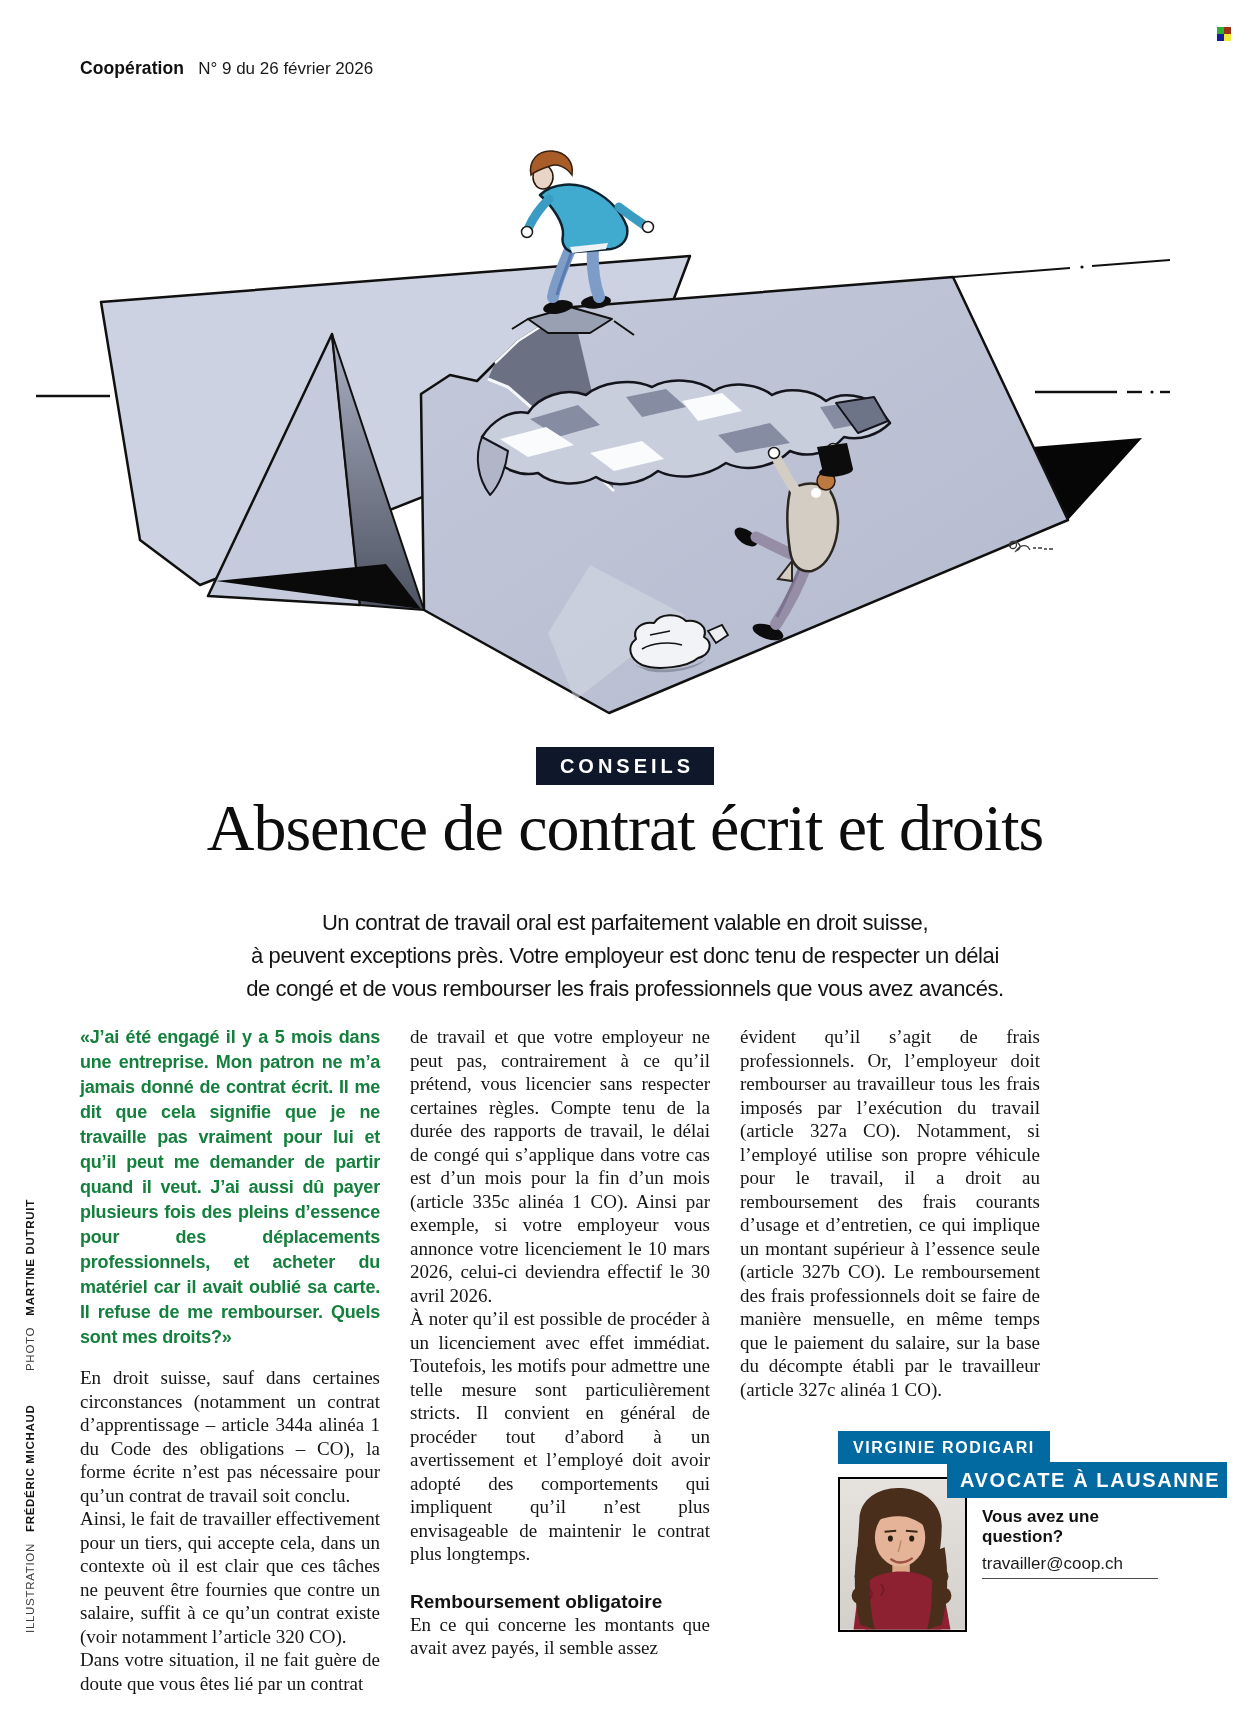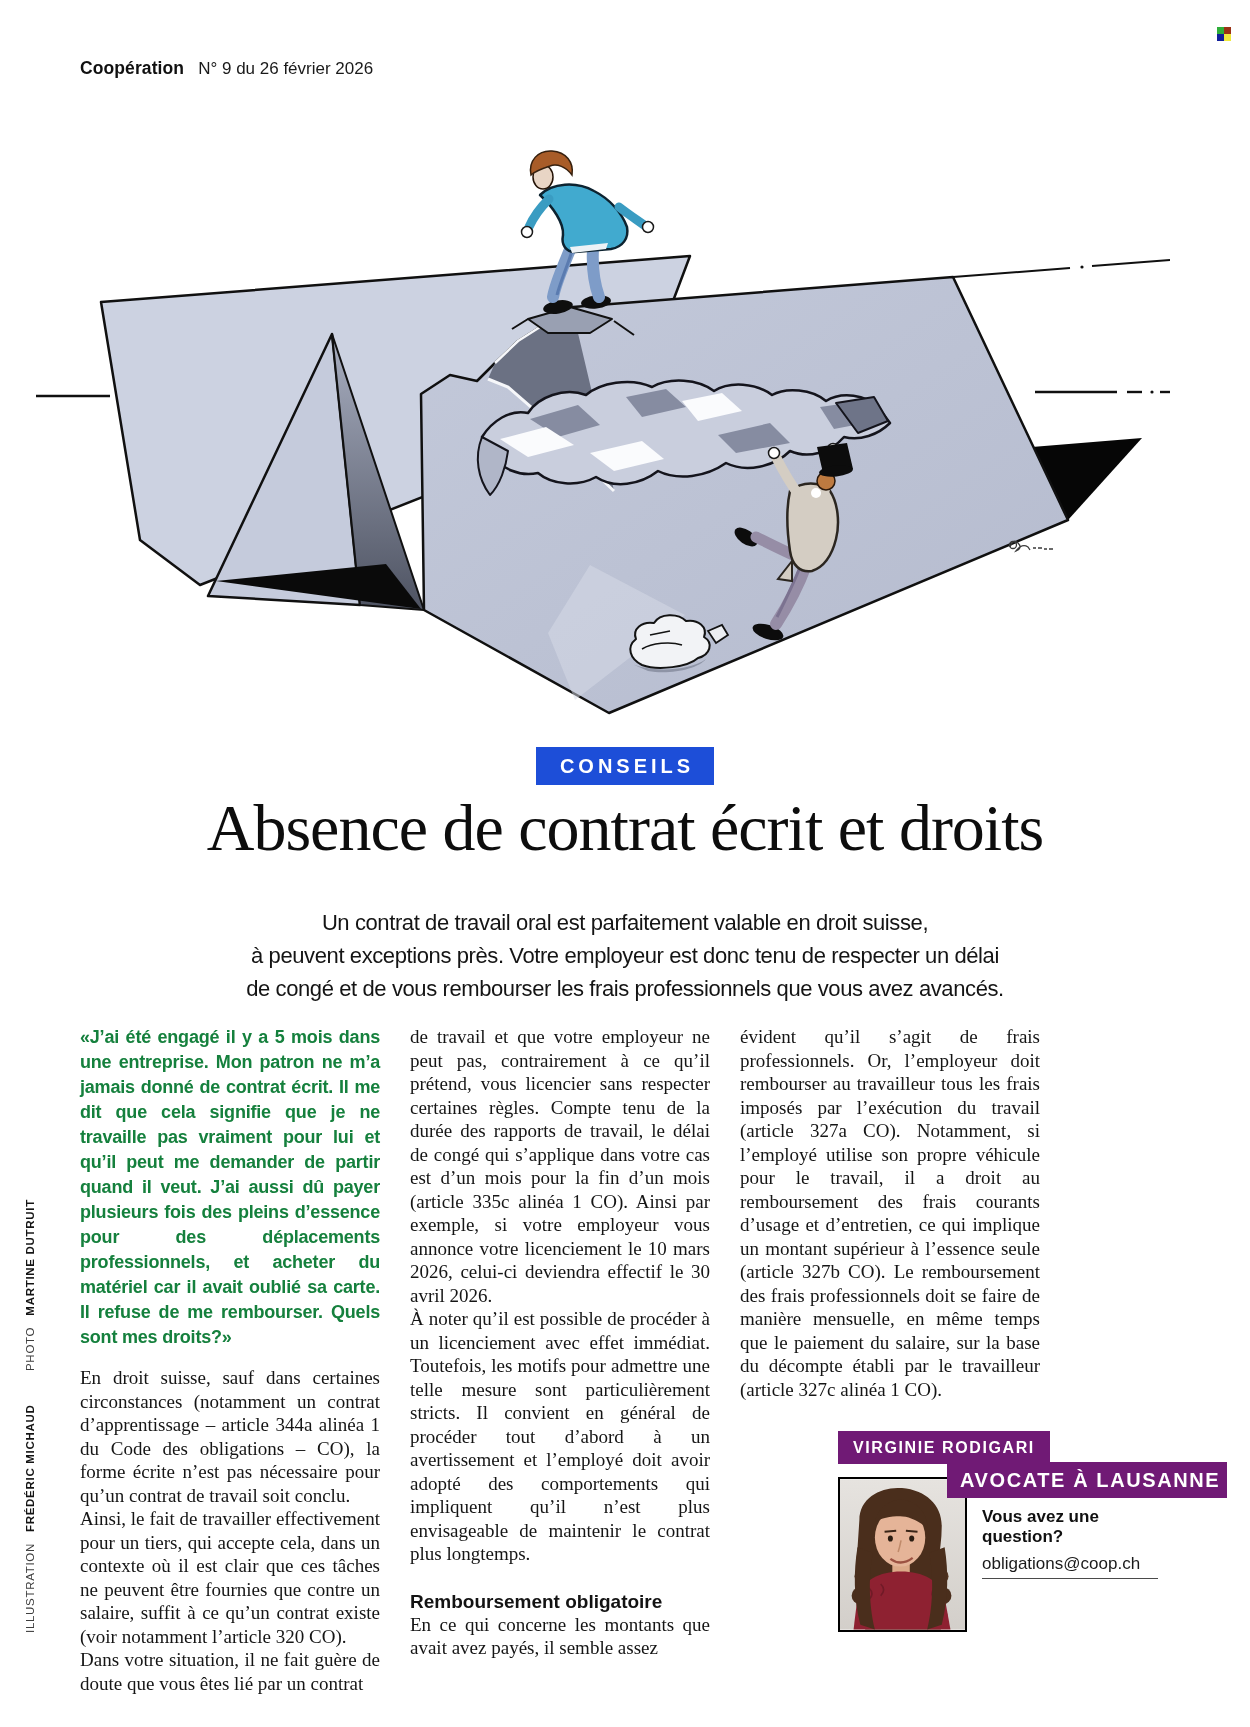--- a/index.html
+++ b/index.html
@@ -23,42 +23,42 @@
 
   
   .vcred{position:absolute;left:24px;top:1188px;height:445px;writing-mode:vertical-rl;
          transform:rotate(180deg);font-size:11.5px;letter-spacing:.7px;white-space:nowrap;}
   .credit-label{font-weight:400;color:#3d3d3d;margin-inline-end:7px;}
   .credit-name{font-weight:700;color:#141414;margin-inline-end:30px;}
   .credit-name:last-child{margin-inline-end:0;}
 
   
   .kicker-wrap{position:absolute;left:0;top:747px;width:100%;text-align:center;}
-  .kicker{display:inline-block;background:#1d4ed8;color:#fff;font-size:20px;font-weight:700;
+  .kicker{display:inline-block;background:#0f172a;color:#fff;font-size:20px;font-weight:700;
           letter-spacing:4px;padding:8px 20px 7px 24px;}
   .headline{position:absolute;left:0;top:788px;width:100%;text-align:center;
             font-family:"Liberation Serif",serif;font-weight:400;font-size:66px;
             letter-spacing:-1px;color:#0d0d0d;line-height:1.2;}
   .lede{position:absolute;left:0;top:906px;width:100%;text-align:center;font-size:22px;
         line-height:33px;letter-spacing:-.4px;color:#141414;}
 
   
   .col{position:absolute;top:1025px;width:300px;text-align:justify;}
   .col1{left:80px;} .col2{left:410px;} .col3{left:740px;}
   p{margin:0;}
   .q{font-family:Liberation Sans, sans-serif;font-weight:700;font-size:18px;line-height:25px;
      letter-spacing:-.2px;color:#15803d;}
   .body-serif{font-family:"Liberation Serif",serif;font-size:19px;line-height:23.5px;color:#151515;}
   .after-q{margin-top:16px;}
   .subhead{font-family:"Liberation Sans",sans-serif;font-weight:700;font-size:19px;line-height:23px;
            margin-top:24px;color:#131313;text-align:left;}
 
   
   .expert{position:absolute;left:838px;top:1431px;width:332px;height:210px;}
-  .tag{background:#701a75;color:#fff;font-weight:700;white-space:nowrap;display:inline-block;}
+  .tag{background:#0369a1;color:#fff;font-weight:700;white-space:nowrap;display:inline-block;}
   .expert-name{position:absolute;left:0;top:0;font-size:16px;letter-spacing:1.6px;
                padding:8px 15px 7px 15px;z-index:2;}
   .expert-role{position:absolute;left:109px;top:31px;font-size:20px;letter-spacing:1.6px;
                padding:7px 7px 6px 13px;z-index:3;text-align:center;}
   .portrait{position:absolute;left:0;top:46px;width:129px;height:155px;border:2px solid #000;
             box-sizing:border-box;z-index:1;}
   .portrait svg{display:block;width:100%;height:100%;}
   .qa{position:absolute;left:144px;top:76px;}
   .qa-q{font-weight:700;font-size:17px;color:#101010;}
   .qa-mail{display:inline-block;font-size:17px;color:#1a1a1a;margin-top:7px;
@@ -258,17 +258,17 @@
         <path d="M63,63 C62,68 61,72 60,75" stroke="#c08a6a" stroke-width="1.6" fill="none"></path>
         <path d="M52,82 Q63,90 75,81" stroke="#9c5242" stroke-width="2.4" fill="none"></path>
         <path d="M14,155 L18,122 C24,104 40,95 63,95 C86,95 102,104 108,122 L114,155 Z" fill="#8e2131"></path>
         <path d="M30,112 q6,6 0,12 m12,-16 q6,6 0,12 m56,-8 q-6,6 0,12" stroke="#701a27" stroke-width="1.6" fill="none"></path>
         <path d="M18,70 C14,95 14,122 21,150 L36,155 C29,126 30,96 34,76 Z" fill="#4a2e1c"></path>
         <path d="M108,70 C112,95 112,122 105,150 L90,155 C97,126 96,96 92,76 Z" fill="#4a2e1c"></path>
       </svg>
     </div>
     <div class="qa">
       <div class="qa-q">Vous avez une question?</div>
-      <a class="qa-mail">obligations@coop.ch</a>
+      <a class="qa-mail">travailler@coop.ch</a>
     </div>
   </div>
 
 </div>
 
 </body></html>

